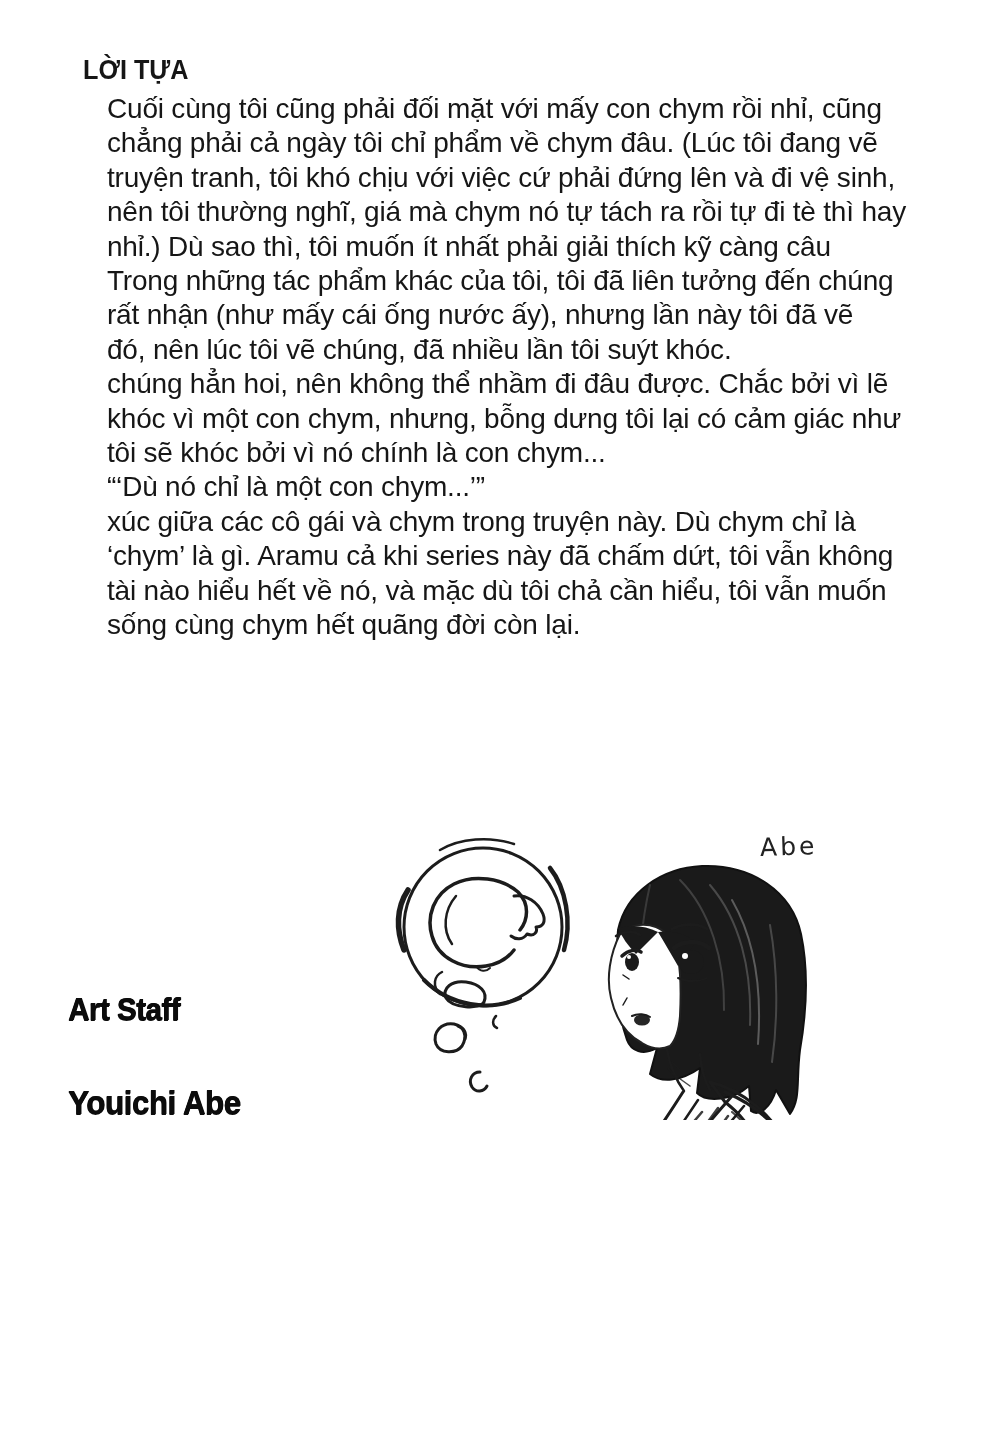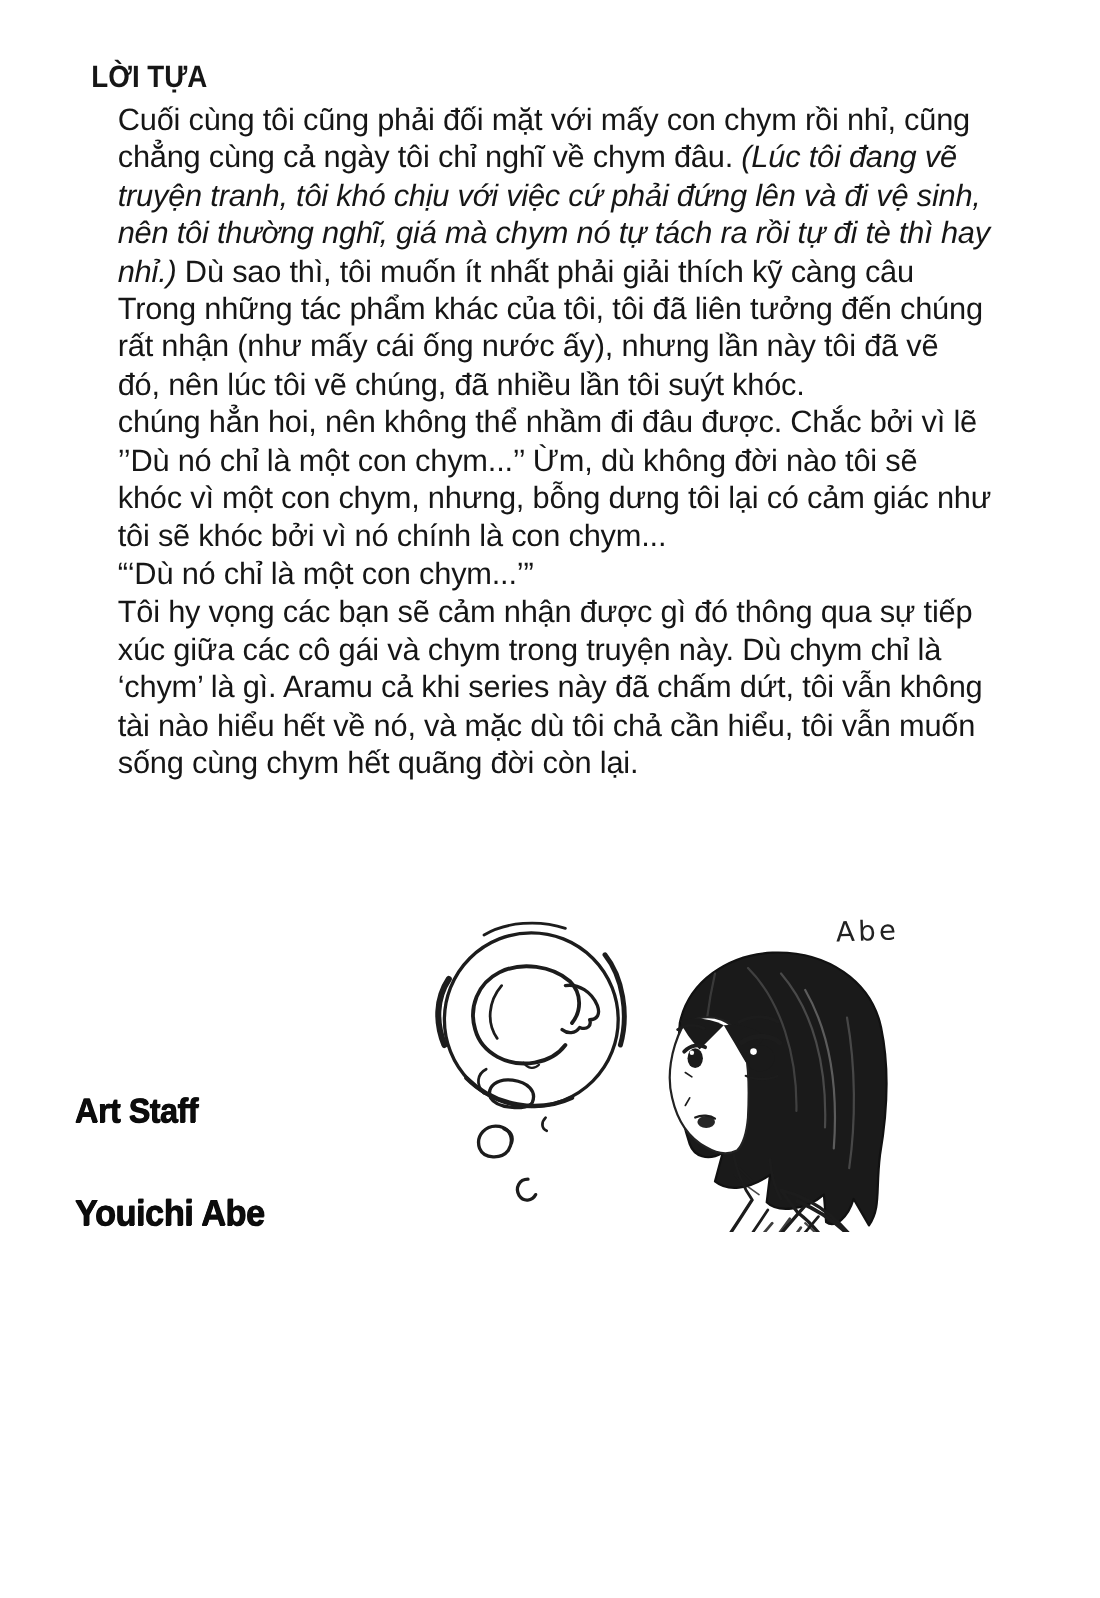--- a/index.html
+++ b/index.html
@@ -29,21 +29,21 @@
     top:92px;
     width:880px;
     margin-left:25px;
   }
   .pline{
     font-size:28px;
     line-height:34.4px;
     white-space:nowrap;
     letter-spacing:-0.2px;
   }
-  .pline .it{ font-style:italic; }
+  .pline .it{ }
   .signature{
     position:absolute;
     left:760px;
     top:832px;
     font-family:"DejaVu Sans", sans-serif;
     font-size:25px;
     letter-spacing:3px;
     transform:rotate(-2deg);
     color:#222;
   }
@@ -72,33 +72,31 @@
 </style>
 </head>
 <body>
 
 <div class="page">
 
   <div class="preface-title">LỜI TỰA</div>
 
   <div class="preface-body">
       <div class="pline"><span>Cuối cùng tôi cũng phải đối mặt với mấy con chym rồi nhỉ, cũng</span></div>
-      <div class="pline"><span>chẳng cùng cả ngày tôi chỉ nghĩ về chym đâu. </span><span class="it">(Lúc tôi đang vẽ</span></div>
+      <div class="pline"><span>chẳng phải cả ngày tôi chỉ phẩm về chym đâu. </span><span class="it">(Lúc tôi đang vẽ</span></div>
       <div class="pline"><span class="it">truyện tranh, tôi khó chịu với việc cứ phải đứng lên và đi vệ sinh,</span></div>
       <div class="pline"><span class="it">nên tôi thường nghĩ, giá mà chym nó tự tách ra rồi tự đi tè thì hay</span></div>
       <div class="pline"><span class="it">nhỉ.)</span><span> Dù sao thì, tôi muốn ít nhất phải giải thích kỹ càng câu</span></div>
       <div class="pline"><span>Trong những tác phẩm khác của tôi, tôi đã liên tưởng đến chúng</span></div>
       <div class="pline"><span>rất nhận (như mấy cái ống nước ấy), nhưng lần này tôi đã vẽ</span></div>
       <div class="pline"><span>đó, nên lúc tôi vẽ chúng, đã nhiều lần tôi suýt khóc.</span></div>
       <div class="pline"><span>chúng hẳn hoi, nên không thể nhầm đi đâu được. Chắc bởi vì lẽ</span></div>
-      <div class="pline"><span>’’Dù nó chỉ là một con chym...’’ Ừm, dù không đời nào tôi sẽ</span></div>
       <div class="pline"><span>khóc vì một con chym, nhưng, bỗng dưng tôi lại có cảm giác như</span></div>
       <div class="pline"><span>tôi sẽ khóc bởi vì nó chính là con chym...</span></div>
       <div class="pline"><span>“‘Dù nó chỉ là một con chym...’”</span></div>
-      <div class="pline"><span>Tôi hy vọng các bạn sẽ cảm nhận được gì đó thông qua sự tiếp</span></div>
       <div class="pline"><span>xúc giữa các cô gái và chym trong truyện này. Dù chym chỉ là</span></div>
       <div class="pline"><span>‘chym’ là gì. Aramu cả khi series này đã chấm dứt, tôi vẫn không</span></div>
       <div class="pline"><span>tài nào hiểu hết về nó, và mặc dù tôi chả cần hiểu, tôi vẫn muốn</span></div>
       <div class="pline"><span>sống cùng chym hết quãng đời còn lại.</span></div>
     </div>
 
   <div class="signature">Abe</div>
 
   <div class="credit credit-heading">Art Staff</div>
   <div class="credit credit-name-0">Youichi Abe</div>

